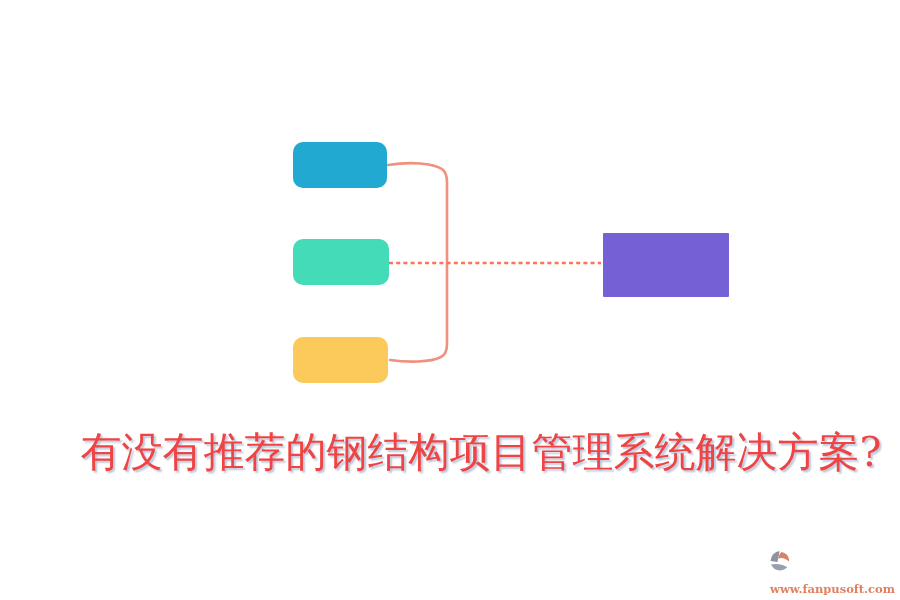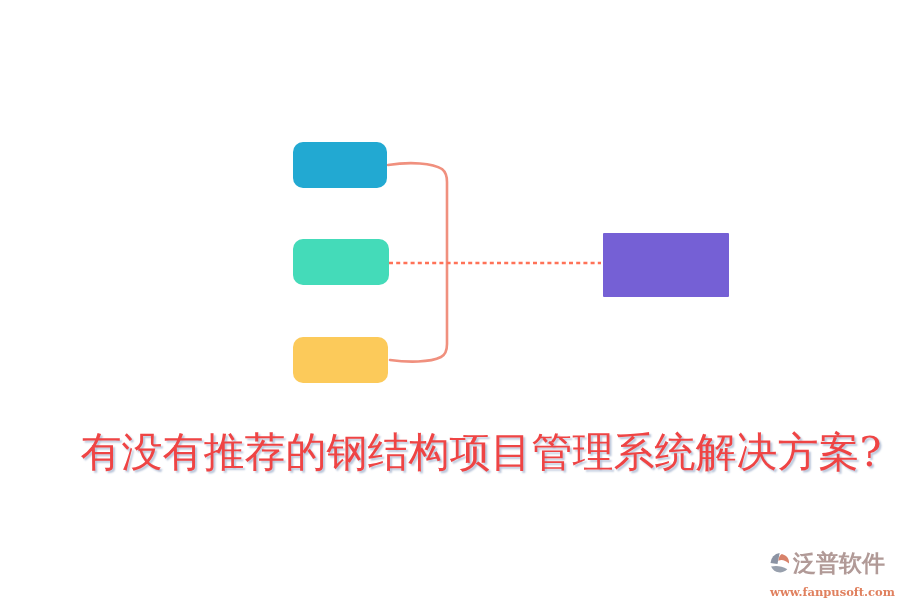--- a/index.html
+++ b/index.html
@@ -50,18 +50,17 @@
 
   <div class="watermark">
     <div class="watermark-row">
       <span style="display:inline-block;width:21px;height:23px;">
         <svg width="21" height="23" viewBox="0 0 24 26" xmlns="http://www.w3.org/2000/svg">
           <path d="M11 1 A 11.5 12 0 0 0 0.6 12.5 L 8.6 13.5 Z" fill="#8b93a3"></path>
           <path d="M13.5 2 C 19.5 3.5 22.6 8.5 21.6 13 C 17.5 9 13 8 9.6 9.8 C 9.8 6 11.3 3.2 13.5 2 Z" fill="#d8826a"></path>
           <path d="M1.2 16.5 A 11.5 12 0 0 0 19.8 19.5 C 13.5 15.5 6 15 1.2 16.5 Z" fill="#98a0ad"></path>
         </svg>
       </span>
-      <span class="brand-name" style="color: rgb(177, 154, 151);">泛普软件</span>
     </div>
     <div class="brand-url" style="color: rgb(224, 129, 95);">www.fanpusoft.com</div>
   </div>
 
 </div>
 
 </body></html>

